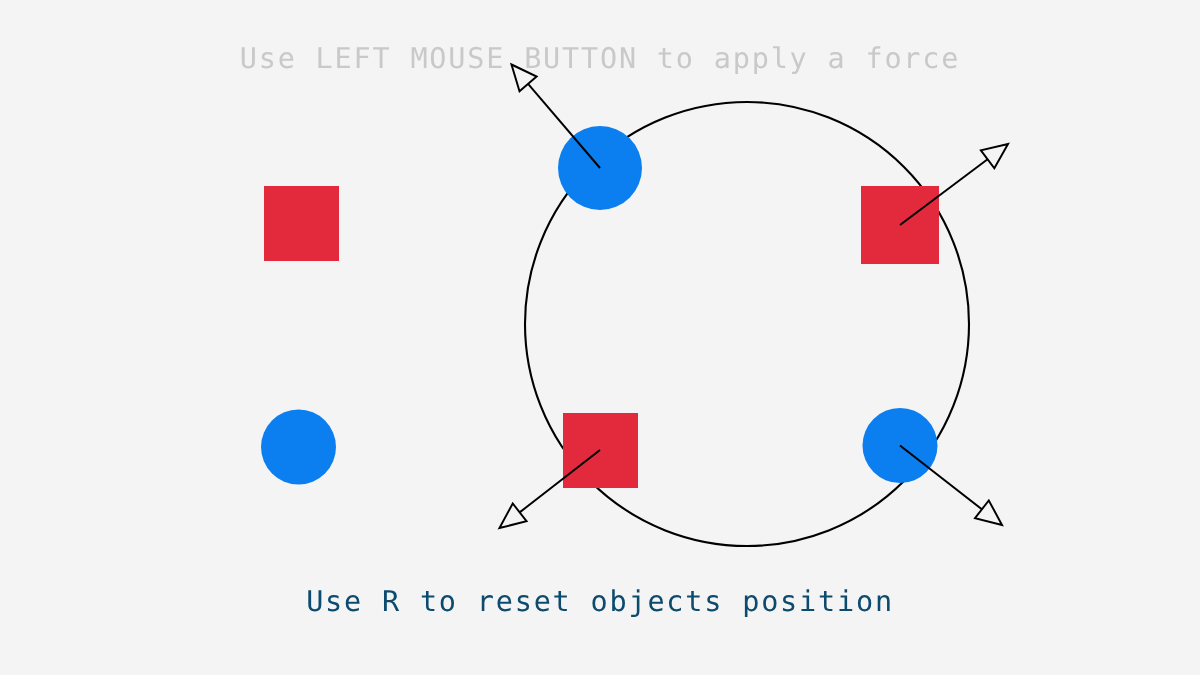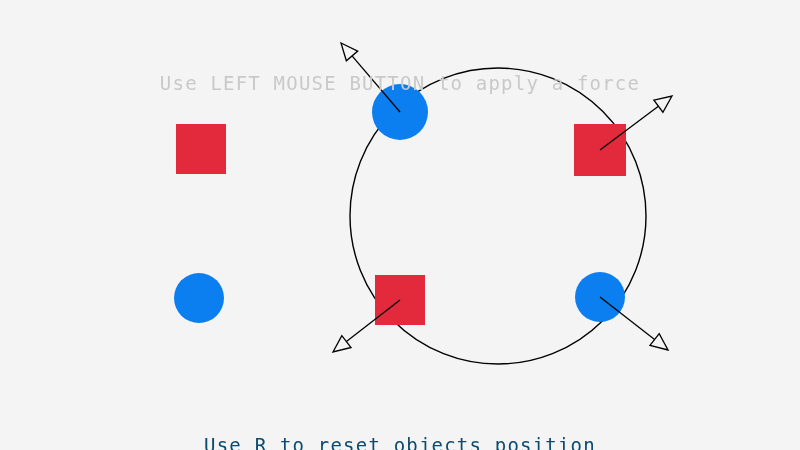--- a/index.html
+++ b/index.html
@@ -30,21 +30,20 @@
   .hint {
     position: absolute;
     left: 0;
     width: 800px;
     text-align: center;
     font-family: "DejaVu Sans Mono", monospace;
     letter-spacing: 1.2px;
     white-space: pre;
     -webkit-font-smoothing: none;
     font-smooth: never;
-    margin-top: 44px;
   }
   #hint-top {
     top: 28px;
     font-size: 19px;
     color: #c9c9c9;
   }
   #hint-bottom {
     top: 390px;
     font-size: 19px;
     color: #7b7b7b;

